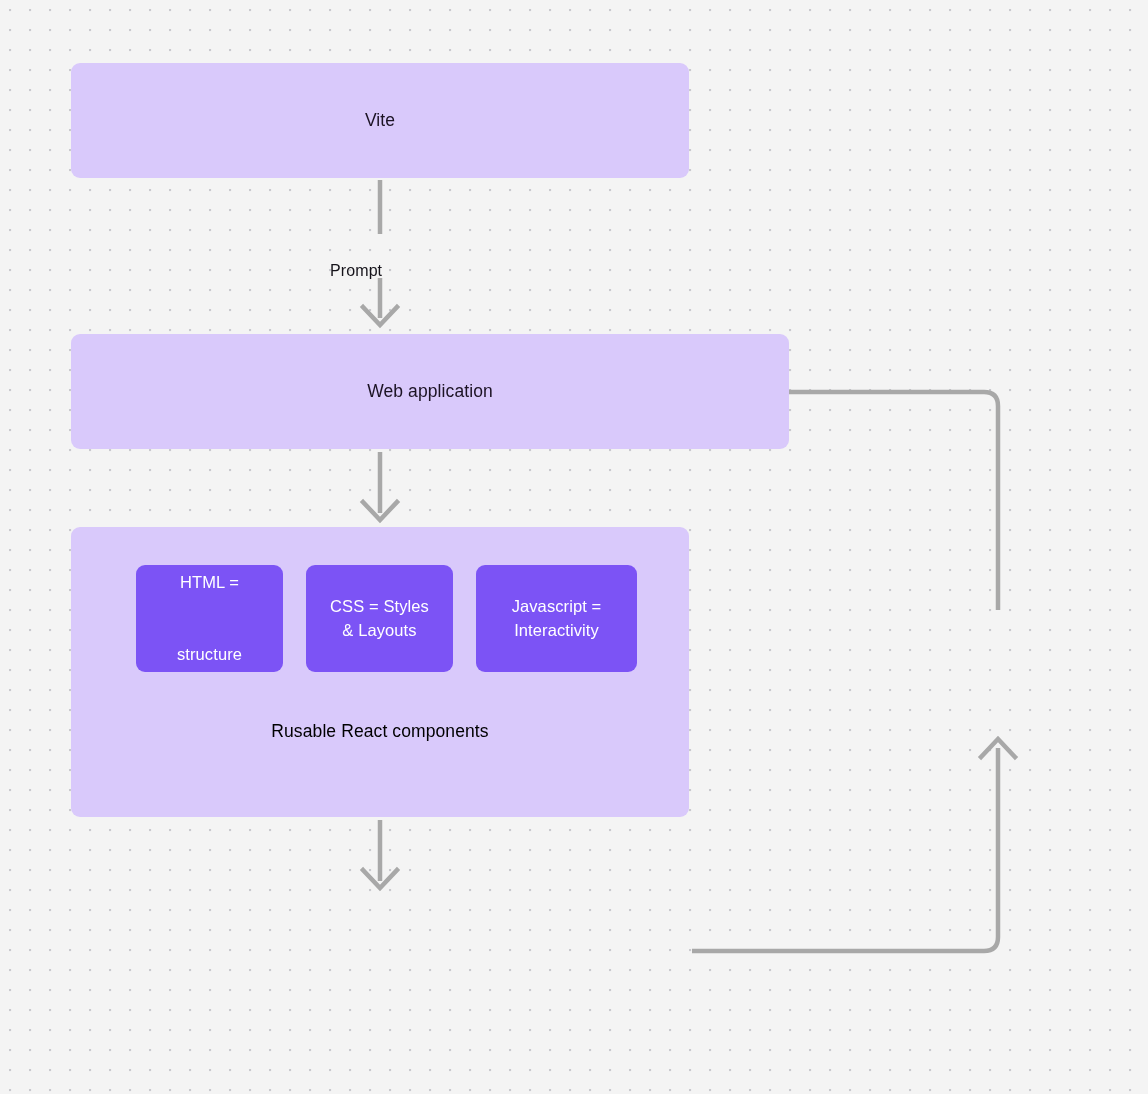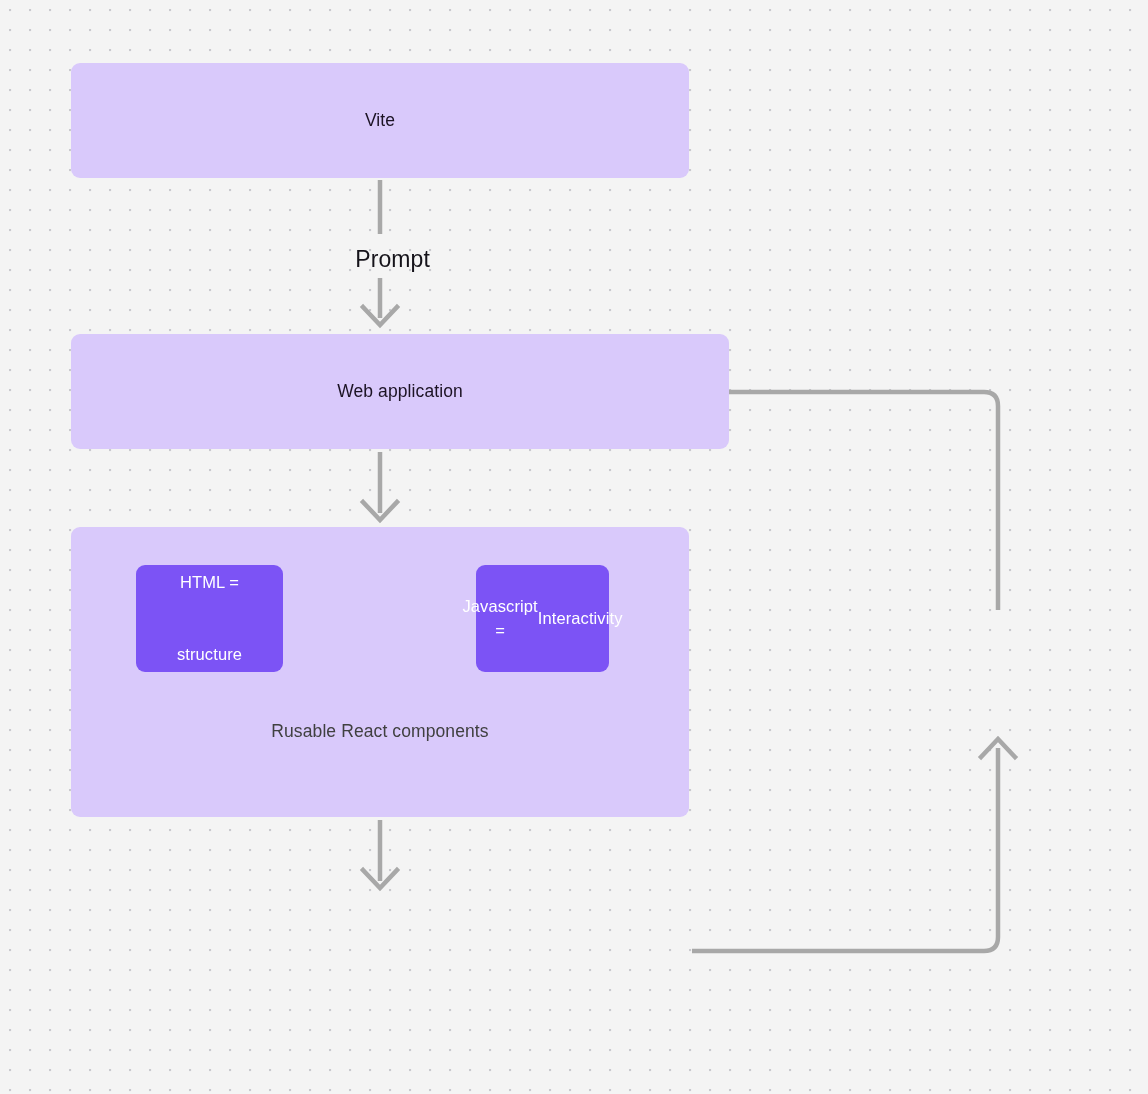--- a/index.html
+++ b/index.html
@@ -50,33 +50,34 @@
     line-height: 1.42;
     border-radius: 9px;
     letter-spacing: 0.1px;
   }
 
   .group-caption {
     position: absolute;
     left: 0;
     right: 0;
     text-align: center;
-    color: #404040;
+    color: #000000;
     font-size: 17.5px;
     letter-spacing: 0.1px;
   }
 
   .edge-label {
     position: absolute;
     color: #15131a;
-    font-size: 23px;
-    text-align: right;
+    font-size: 16px;
+    text-align: left;
     letter-spacing: 0.1px;
     background: transparent;
     white-space: nowrap;
+    margin-top: 16px;
   }
 
   svg.edges {
     position: absolute;
     left: 0;
     top: 0;
     width: 1148px;
     height: 1094px;
     overflow: visible;
     pointer-events: none;
@@ -123,36 +124,40 @@
   </svg>
 
   <div class="node node-outer" style="left:71px; top:63px; width:618px; height:115px;">
     <span>Vite</span>
   </div>
 
   <div class="edge-label" style="left:330px; top:246px; width:100px;">
     <span>Prompt</span>
   </div>
 
-  <div class="node node-outer" style="left:71px; top:334px; width:658px; height:115px;text-align:right;">
+  <div class="node node-outer" style="left:71px; top:334px; width:718px; height:115px;text-align:right;">
     <span>Web application</span>
   </div>
 
   <div class="node node-outer" style="left:71px; top:527px; width:618px; height:290px; display:block;">
     <div class="group-caption" style="top:193px;">
       <span>Rusable React components</span>
     </div>
   </div>
 
   <div class="node node-inner" style="left:136px; top:565px; width:147px; height:107px; flex-direction:column;gap:48px;">
     <span>HTML =</span>
     <span>structure</span>
   </div>
 
+  <div class="node node-inner" style="left:306px; top:565px; width:147px; height:107px; flex-direction:column;">
+    <span>CSS = Styles</span>
+    <span>&amp; Layouts</span>
+  </div>
 
-  <div class="node node-inner" style="left:476px; top:565px; width:133px; height:107px; flex-direction:row;">
+  <div class="node node-inner" style="left:476px; top:565px; width:161px; height:107px; flex-direction:column;">
     <span>Javascript =</span>
     <span>Interactivity</span>
   </div>
 
 
 
 </div>
 
 </body></html>

